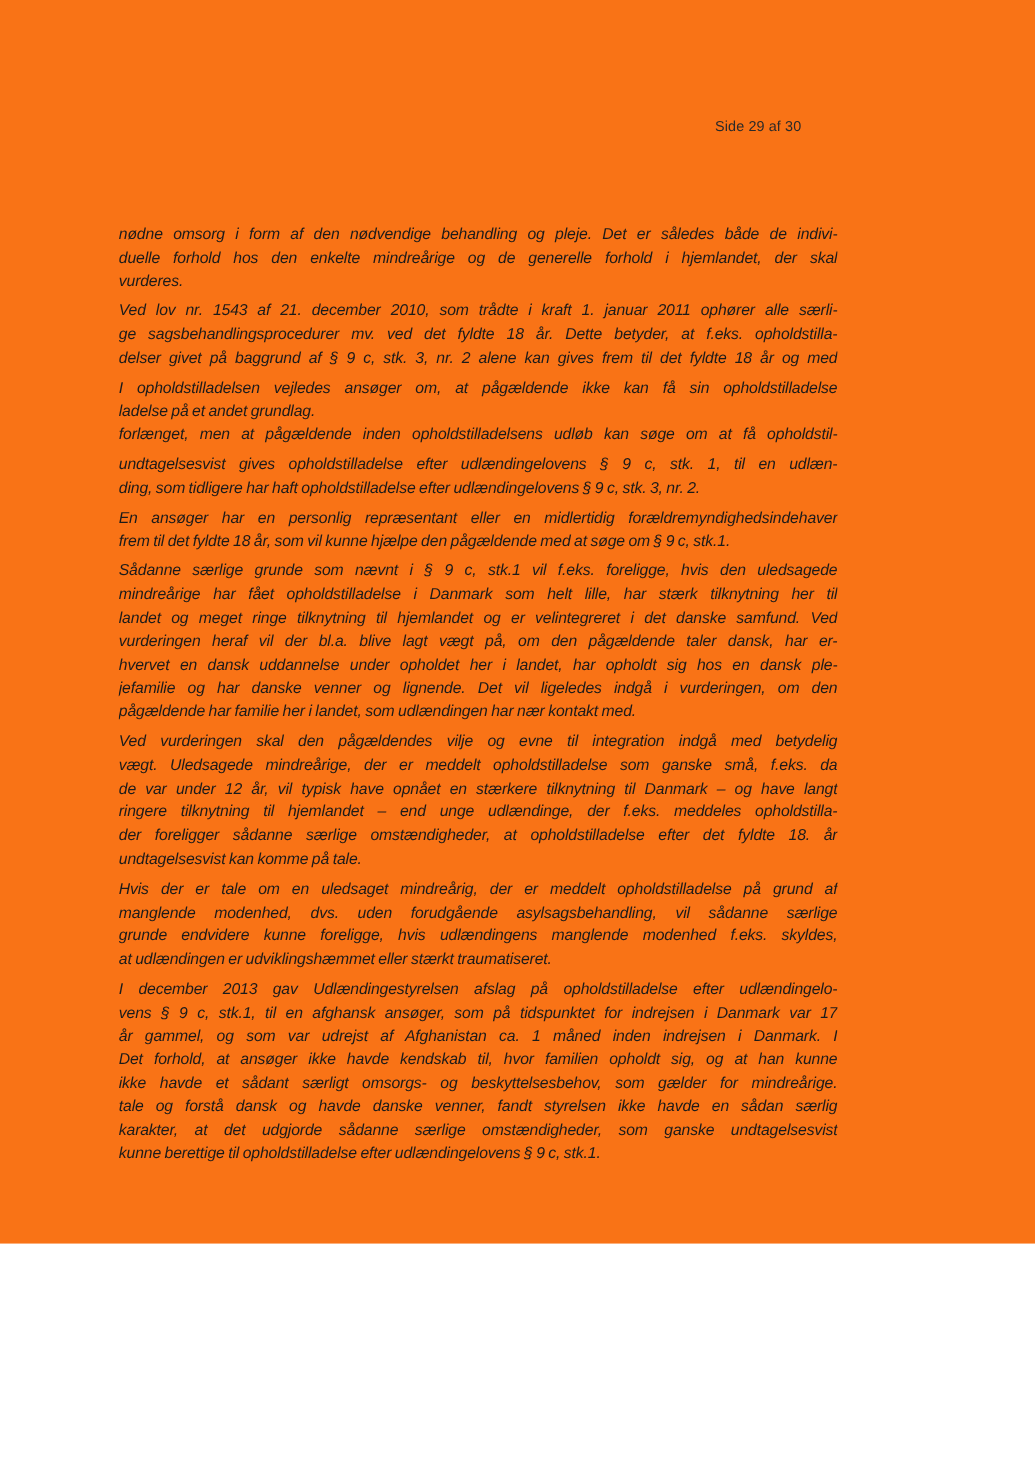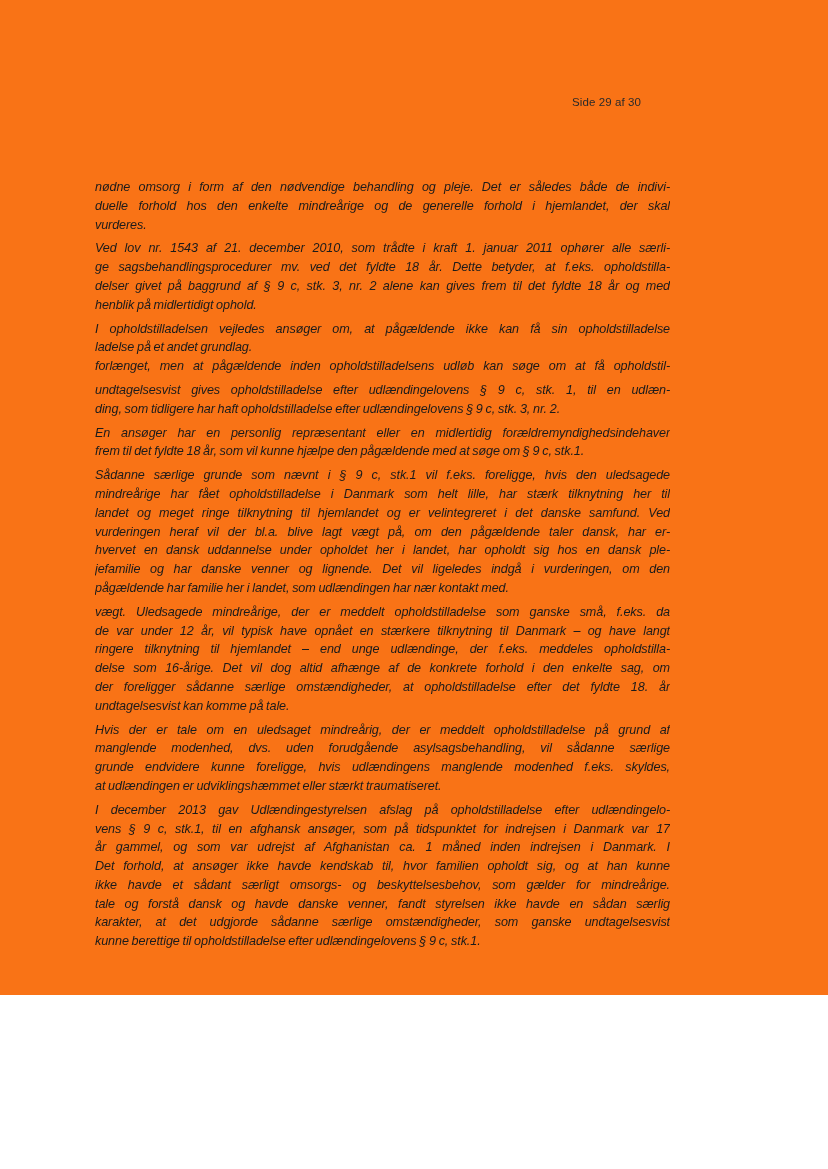--- a/index.html
+++ b/index.html
@@ -60,21 +60,20 @@
   <div class="doc-body">
       <div class="para">
         <div class="line j">nødne omsorg i form af den nødvendige behandling og pleje. Det er således både de indivi-</div>
         <div class="line j">duelle forhold hos den enkelte mindreårige og de generelle forhold i hjemlandet, der skal</div>
         <div class="line">vurderes.</div>
       </div>
       <div class="para">
         <div class="line j">Ved lov nr. 1543 af 21. december 2010, som trådte i kraft 1. januar 2011 ophører alle særli-</div>
         <div class="line j">ge sagsbehandlingsprocedurer mv. ved det fyldte 18 år. Dette betyder, at f.eks. opholdstilla-</div>
         <div class="line j">delser givet på baggrund af § 9 c, stk. 3, nr. 2 alene kan gives frem til det fyldte 18 år og med</div>
-        <div class="line">henblik på midlertidigt ophold.</div>
       </div>
       <div class="para">
         <div class="line j">I opholdstilladelsen vejledes ansøger om, at pågældende ikke kan få sin opholdstilladelse</div>
         <div class="line">ladelse på et andet grundlag.</div>
         <div class="line j">forlænget, men at pågældende inden opholdstilladelsens udløb kan søge om at få opholdstil-</div>
       </div>
       <div class="para">
         <div class="line j">undtagelsesvist gives opholdstilladelse efter udlændingelovens § 9 c, stk. 1, til en udlæn-</div>
         <div class="line">ding, som tidligere har haft opholdstilladelse efter udlændingelovens § 9 c, stk. 3, nr. 2.</div>
       </div>
@@ -85,24 +84,24 @@
       <div class="para">
         <div class="line j">Sådanne særlige grunde som nævnt i § 9 c, stk.1 vil f.eks. foreligge, hvis den uledsagede</div>
         <div class="line j">mindreårige har fået opholdstilladelse i Danmark som helt lille, har stærk tilknytning her til</div>
         <div class="line j">landet og meget ringe tilknytning til hjemlandet og er velintegreret i det danske samfund. Ved</div>
         <div class="line j">vurderingen heraf vil der bl.a. blive lagt vægt på, om den pågældende taler dansk, har er-</div>
         <div class="line j">hvervet en dansk uddannelse under opholdet her i landet, har opholdt sig hos en dansk ple-</div>
         <div class="line j">jefamilie og har danske venner og lignende. Det vil ligeledes indgå i vurderingen, om den</div>
         <div class="line">pågældende har familie her i landet, som udlændingen har nær kontakt med.</div>
       </div>
       <div class="para">
+        <div class="line j">Ved vurderingen skal den pågældendes vilje og evne til integration indgå med betydelig</div>
         <div class="line j">vægt. Uledsagede mindreårige, der er meddelt opholdstilladelse som ganske små, f.eks. da</div>
         <div class="line j">de var under 12 år, vil typisk have opnået en stærkere tilknytning til Danmark – og have langt</div>
         <div class="line j">ringere tilknytning til hjemlandet – end unge udlændinge, der f.eks. meddeles opholdstilla-</div>
-        <div class="line j">delse som 16-årige. Det vil dog altid afhænge af de konkrete forhold i den enkelte sag, om</div>
         <div class="line j">der foreligger sådanne særlige omstændigheder, at opholdstilladelse efter det fyldte 18. år</div>
         <div class="line">undtagelsesvist kan komme på tale.</div>
       </div>
       <div class="para">
         <div class="line j">Hvis der er tale om en uledsaget mindreårig, der er meddelt opholdstilladelse på grund af</div>
         <div class="line j">manglende modenhed, dvs. uden forudgående asylsagsbehandling, vil sådanne særlige</div>
         <div class="line j">grunde endvidere kunne foreligge, hvis udlændingens manglende modenhed f.eks. skyldes,</div>
         <div class="line">at udlændingen er udviklingshæmmet eller stærkt traumatiseret.</div>
       </div>
       <div class="para">

